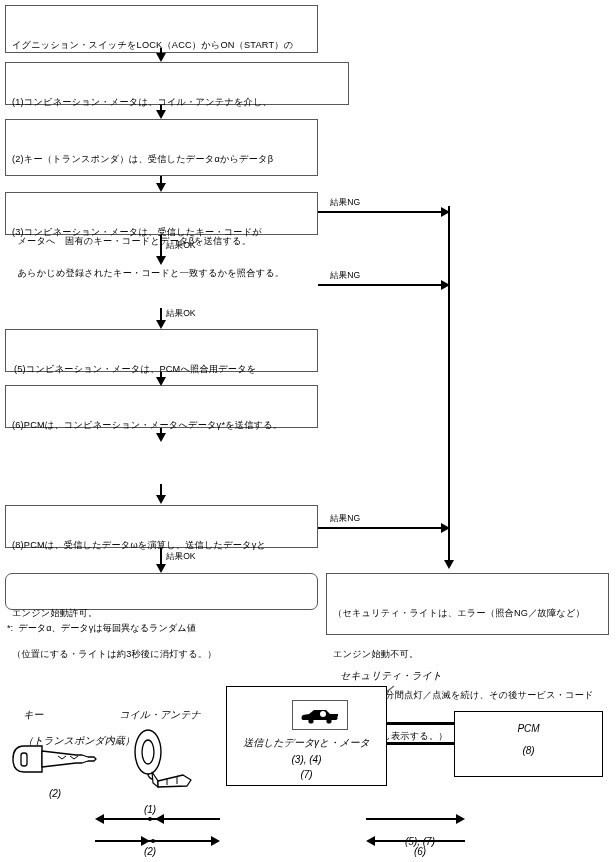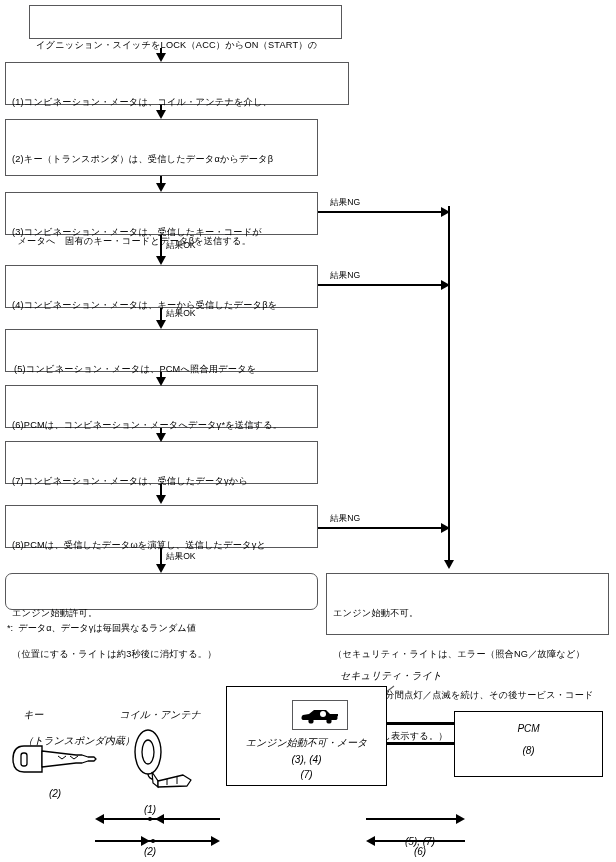--- a/index.html
+++ b/index.html
@@ -50,73 +50,65 @@
   .wire{position:absolute;background:#000;height:3px;}
   .arrline{position:absolute;background:#000;height:2.4px;}
   .dot{position:absolute;width:4px;height:4px;border-radius:50%;background:#000;}
   svg{display:block;}
 </style>
 </head>
 <body>
 
 <div class="stage">
 
-  <div class="fbox" style="left:5px;top:5px;width:313px;height:34px;margin-left:24px;">
+  <div class="fbox" style="left:5px;top:5px;width:313px;height:48px;">
     <span class="ln">イグニッション・スイッチをLOCK（ACC）からON（START）の</span>
     <span class="ln">位置にする。（セキュリティ・ライトが点灯する。）</span>
   </div>
 
   <div class="fbox" style="left:5px;top:62px;width:344px;height:43px;">
     <span class="ln">(1)コンビネーション・メータは、コイル・アンテナを介し、</span>
     <span class="ln">  キー（トランスポンダ）へデータα*を送信する。</span>
   </div>
 
   <div class="fbox" style="left:5px;top:119px;width:313px;height:57px;">
     <span class="ln">(2)キー（トランスポンダ）は、受信したデータαからデータβ</span>
     <span class="ln">  を算出し、コイル・アンテナを介し、コンビネーション・</span>
     <span class="ln">  メータへ　固有のキー・コードとデータβを送信する。</span>
   </div>
 
   <div class="fbox" style="left:5px;top:192px;width:313px;height:43px;">
     <span class="ln">(3)コンビネーション・メータは、受信したキー・コードが</span>
     <span class="ln">  あらかじめ登録されたキー・コードと一致するかを照合する。</span>
   </div>
 
-  <div class="fbox" style="left:5px;top:265px;width:313px;height:43px;">
-    <span class="ln">(4)コンビネーション・メータは、キーから受信したデータβを</span>
-    <span class="ln">  演算し、送信したデータαと比較する。</span>
-  </div>
 
   <div class="fbox" style="left:5px;top:329px;width:313px;height:43px;padding-left:8px;">
     <span class="ln">(5)コンビネーション・メータは、PCMへ照合用データを</span>
     <span class="ln">  要求する。</span>
   </div>
 
   <div class="fbox" style="left:5px;top:385px;width:313px;height:43px;">
     <span class="ln">(6)PCMは、コンビネーション・メータへデータγ*を送信する。</span>
   </div>
 
-  <div class="fbox" style="left:5px;top:441px;width:313px;height:43px;">
-    <span class="ln">(7)コンビネーション・メータは、受信したデータγから</span>
-    <span class="ln">  データωを算出し、PCMへデータωを返信する。</span>
-  </div>
 
   <div class="fbox" style="left:5px;top:505px;width:313px;height:43px;">
     <span class="ln">(8)PCMは、受信したデータωを演算し、送信したデータγと</span>
     <span class="ln">  比較する。</span>
   </div>
 
   <div class="fbox" style="left:5px;top:573px;width:313px;height:37px;border-radius:7px;">
     <span class="ln">エンジン始動許可。</span>
     <span class="ln">（位置にする・ライトは約3秒後に消灯する。）</span>
   </div>
 
   <div class="fbox" style="left:326px;top:573px;width:283px;height:62px;">
+    <span class="ln">（セキュリティ・ライトは、エラー（照合NG／故障など）</span>
     <span class="ln">エンジン始動不可。</span>
-    <span class="ln">（セキュリティ・ライトは、エラー（照合NG／故障など）</span>
     <span class="ln">検出後、約1分間点灯／点滅を続け、その後サービス・コード</span>
     <span class="ln">を10回繰返し表示する。）</span>
   </div>
 
   <div class="vline" style="left:160px;top:48px;height:9px;"></div>
   <div class="arrow-d" style="left:155.5px;top:53px;"></div>
 
   <div class="vline" style="left:160px;top:105px;height:9px;"></div>
   <div class="arrow-d" style="left:155.5px;top:110px;"></div>
 
@@ -199,21 +191,21 @@
   <div class="lightbox" style="left:292px;top:700px;width:56px;height:30px;"></div>
   <div style="position:absolute;left:300px;top:708px;">
     <svg width="40" height="16" viewBox="0 0 40 16">
       <path d="M3 12 C1 12 1 8 3 7 L9 6 L14 2 L26 2 L30 6 L36 7 C38 8 38 12 36 12 Z" fill="#000"></path>
       <circle cx="11" cy="13" r="2.6" fill="#000"></circle>
       <circle cx="29" cy="13" r="2.6" fill="#000"></circle>
       <rect x="30" y="6" width="8" height="2.4" fill="#000"></rect>
       <circle cx="23" cy="6" r="3" fill="#fff"></circle>
     </svg>
   </div>
-  <div class="slabel" style="left:226px;top:736px;width:161px;">エンジン始動不可・メータ</div>
+  <div class="slabel" style="left:226px;top:736px;width:161px;">送信したデータγと・メータ</div>
   <div class="slabel" style="left:226px;top:753px;width:161px;">(3), (4)</div>
   <div class="slabel" style="left:226px;top:768px;width:161px;">(7)</div>
 
   <div class="wire" style="left:387px;top:722px;width:67px;"></div>
   <div class="wire" style="left:387px;top:742px;width:67px;"></div>
 
   <div class="sbox" style="left:454px;top:711px;width:149px;height:66px;"></div>
   <div class="slabel" style="left:454px;top:722px;width:149px;">PCM</div>
   <div class="slabel" style="left:454px;top:744px;width:149px;">(8)</div>
 

